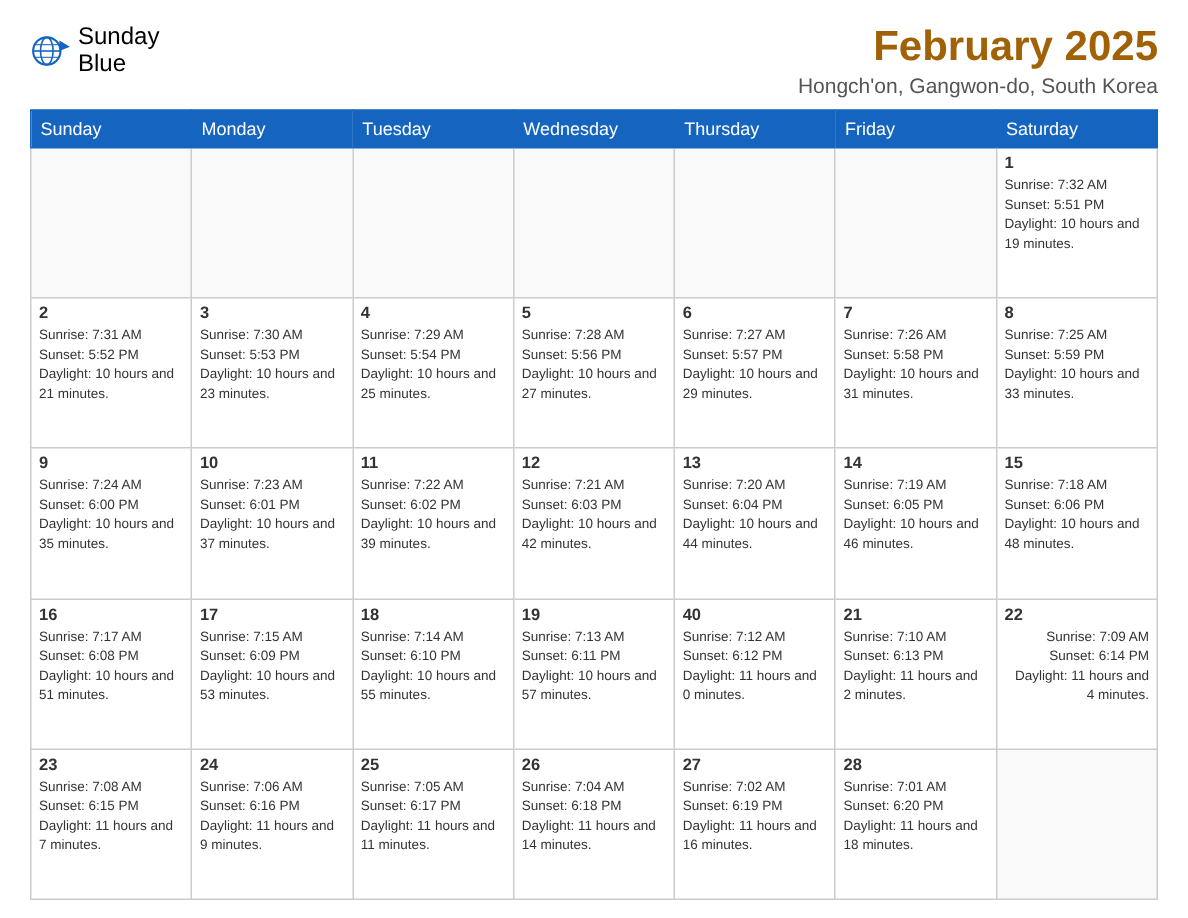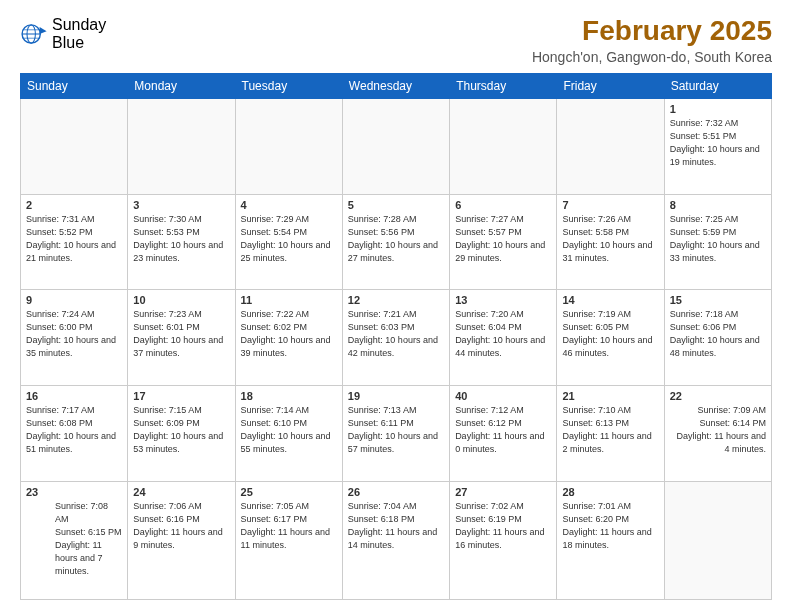--- a/index.html
+++ b/index.html
@@ -269,21 +269,21 @@
           <td>
             <span class="day-number">22</span>
             <div class="day-info" style="white-space: pre-line; text-align: right;">Sunrise: 7:09 AM
 Sunset: 6:14 PM
 Daylight: 11 hours and 4 minutes.</div>
           </td>
         </tr>
         <tr>
           <td>
             <span class="day-number">23</span>
-            <div class="day-info" style="white-space: pre-line; margin-left: 29px;">Sunrise: 7:08 AM
+            <div class="day-info" style="white-space: pre-line;">Sunrise: 7:08 AM
 Sunset: 6:15 PM
 Daylight: 11 hours and 7 minutes.</div>
           </td>
           <td>
             <span class="day-number">24</span>
             <div class="day-info" style="white-space: pre-line;">Sunrise: 7:06 AM
 Sunset: 6:16 PM
 Daylight: 11 hours and 9 minutes.</div>
           </td>
           <td>

